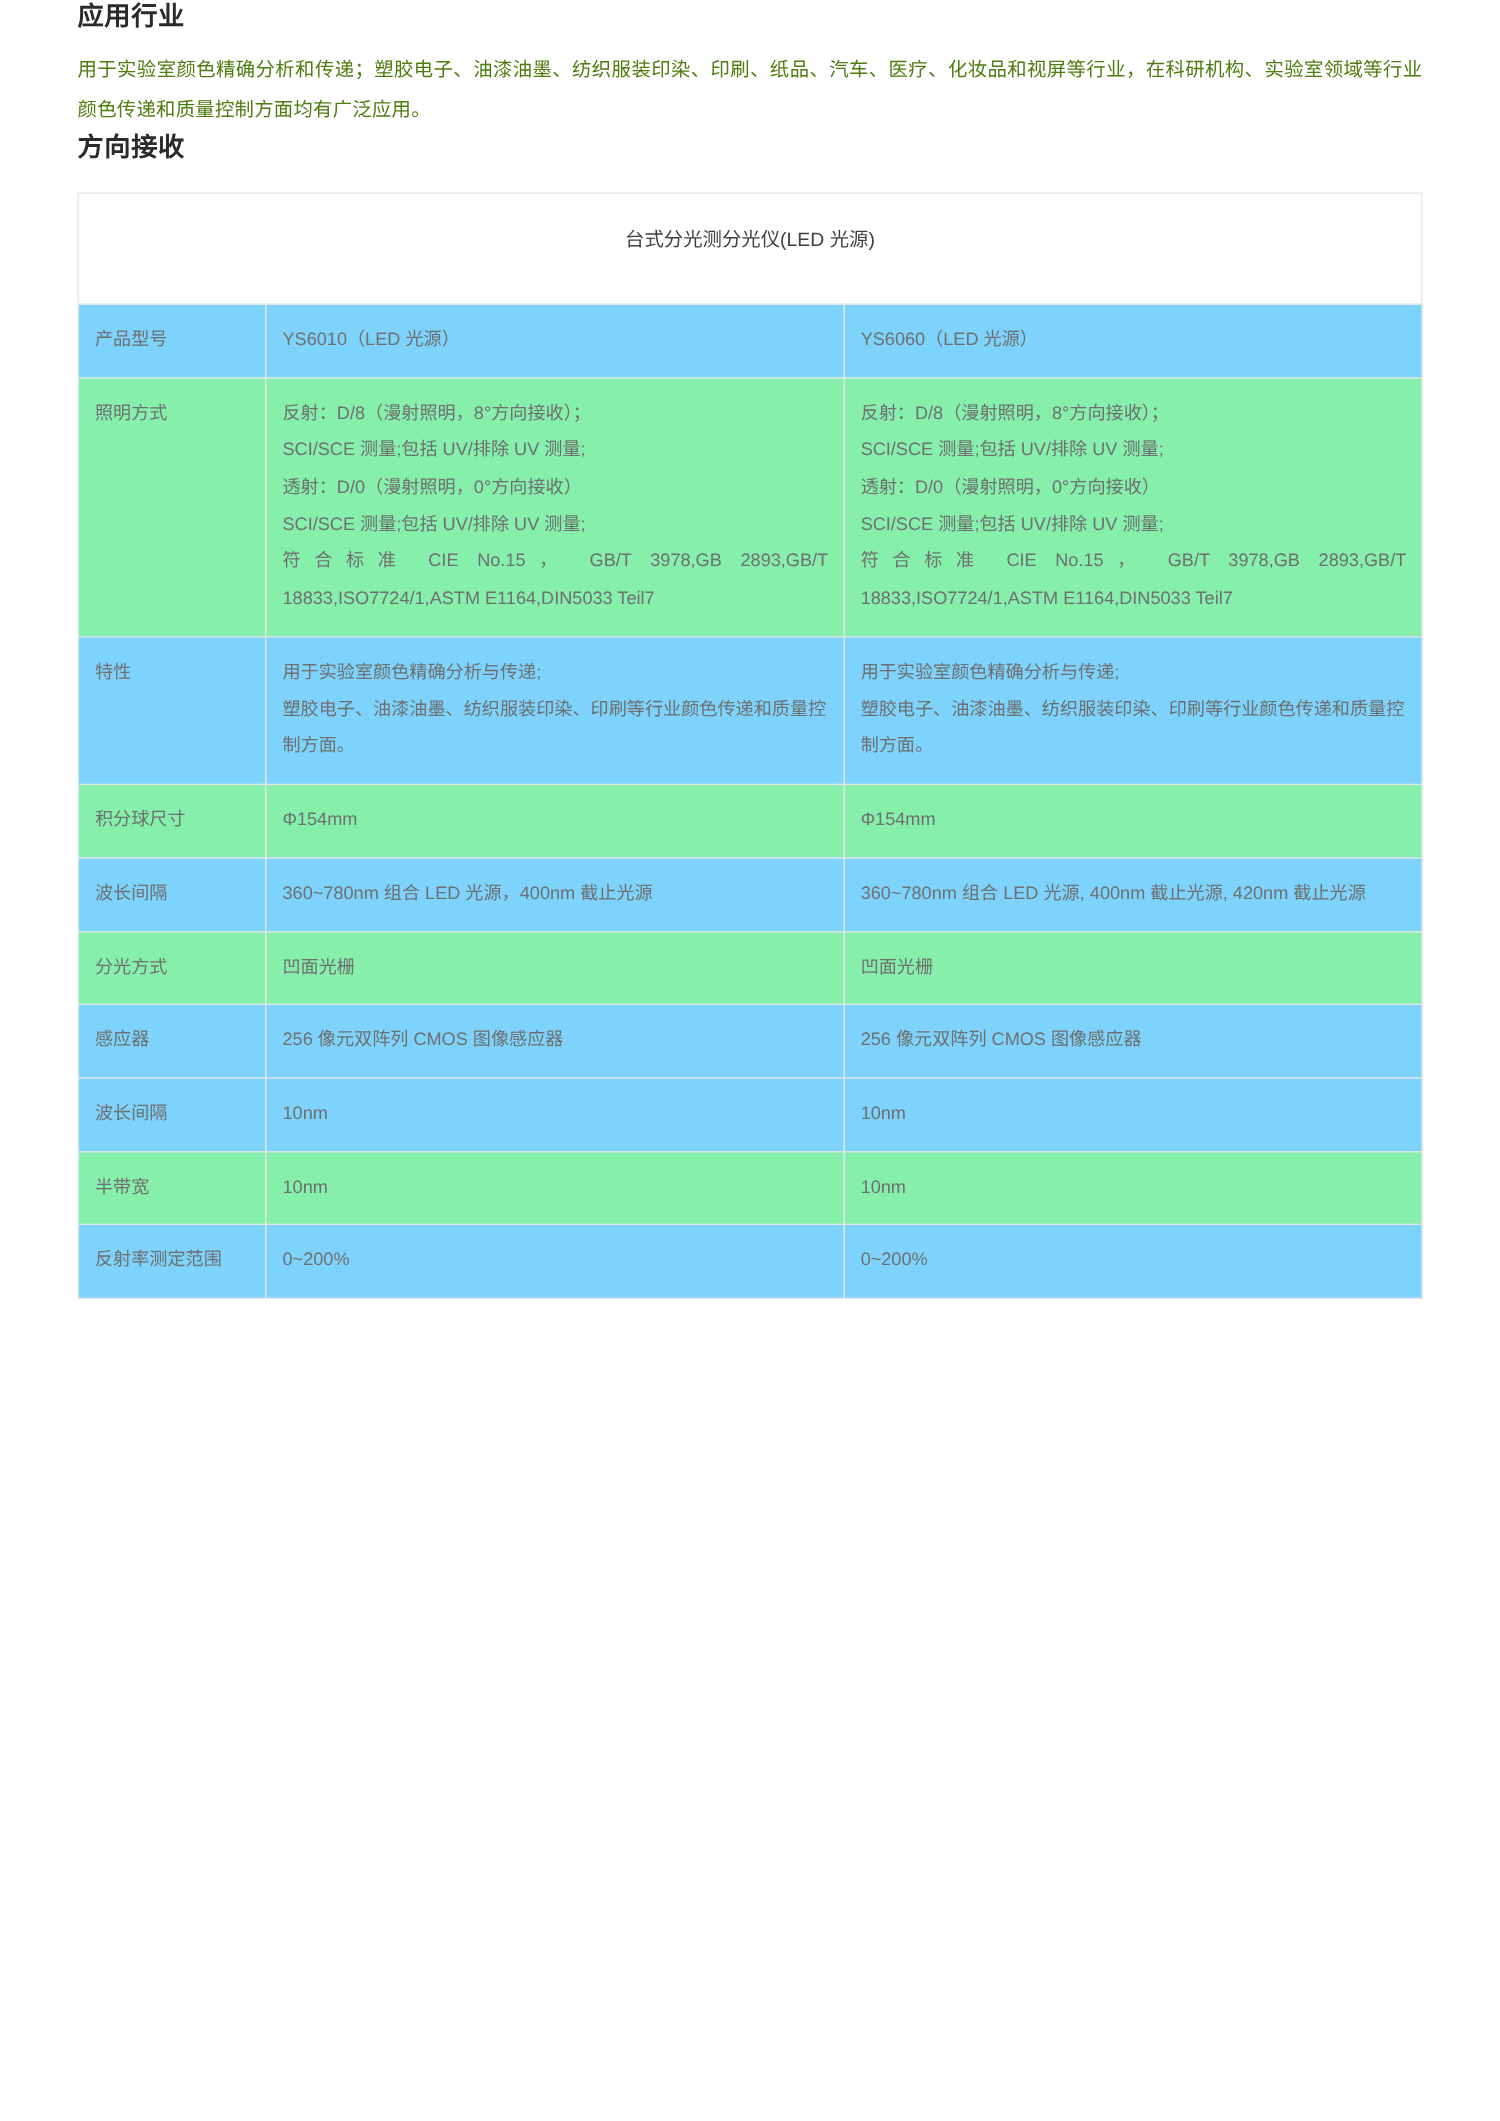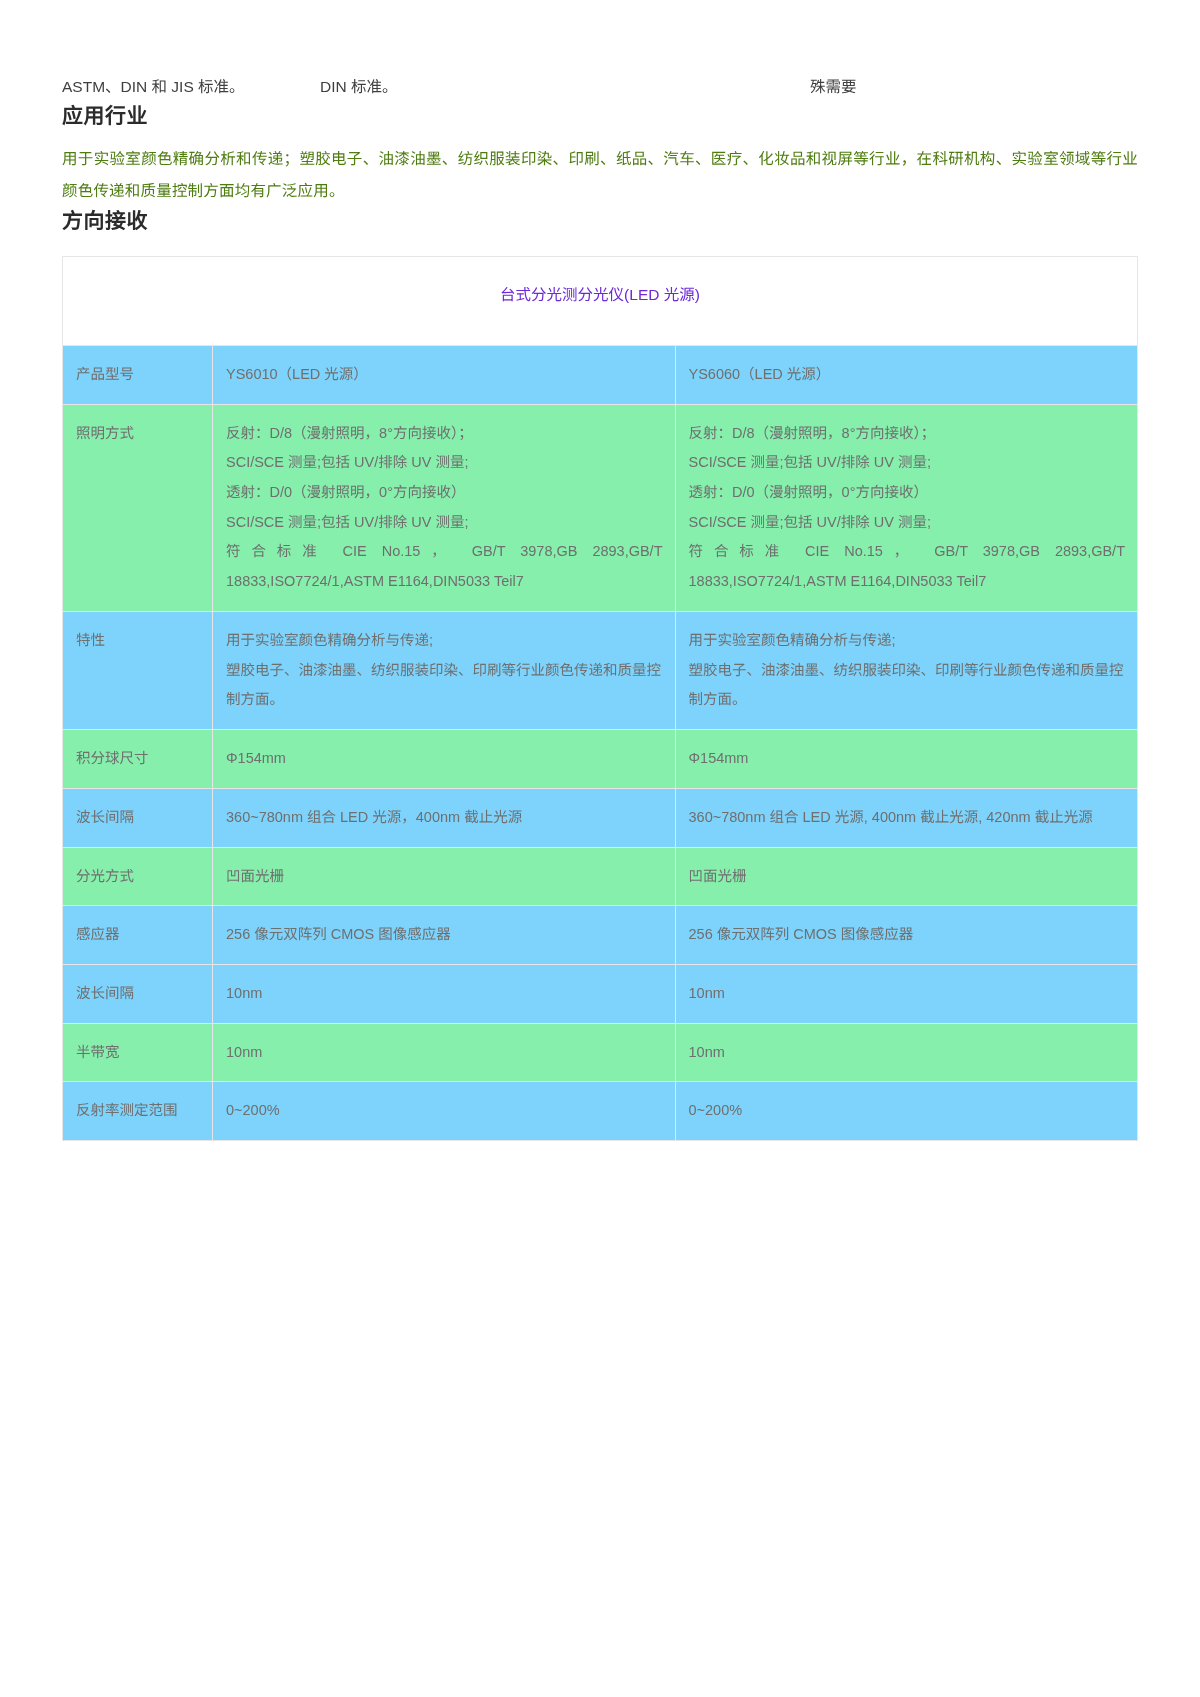--- a/index.html
+++ b/index.html
@@ -73,21 +73,21 @@
     vertical-align: top;
     padding: 14px 12px 14px 13px;
     font-size: 14.5px;
     line-height: 2.05;
     color: #6f6f6f;
     font-weight: normal;
     word-break: break-word;
   }
   table.spec thead th.title-cell {
     text-align: center;
-    color: #6d28d9;
+    color: #404040;
     font-size: 15.5px;
     padding: 22px 10px 34px 10px;
     background: #ffffff;
     border-bottom: 1px solid #e6e6e6;
   }
   td.rowhead {
     width: 150px;
     color: #2e2e2e;
     font-weight: 600;
     font-size: 15px;
@@ -97,25 +97,20 @@
   tr.plain  td { background: #86efac; }
 
   .cell-line { display: block; }
   .just { text-align: justify; text-justify: inter-ideograph; }
 </style>
 </head>
 <body>
 
 <div class="page">
 
-  <div class="frag-line">
-    <span class="frag-a">ASTM、DIN 和 JIS 标准。</span>
-    <span class="frag-b">DIN 标准。</span>
-    <span class="frag-c">殊需要</span>
-  </div>
 
   <h2 class="section-title sec-apply">应用行业</h2>
   <p class="body-text">用于实验室颜色精确分析和传递；塑胶电子、油漆油墨、纺织服装印染、印刷、纸品、汽车、医疗、化妆品和视屏等行业，在科研机构、实验室领域等行业颜色传递和质量控制方面均有广泛应用。</p>
 
   <h2 class="section-title sec-spec">方向接收</h2>
 
   <table class="spec">
     <colgroup>
       <col style="width:150px">
       <col style="width:auto">

